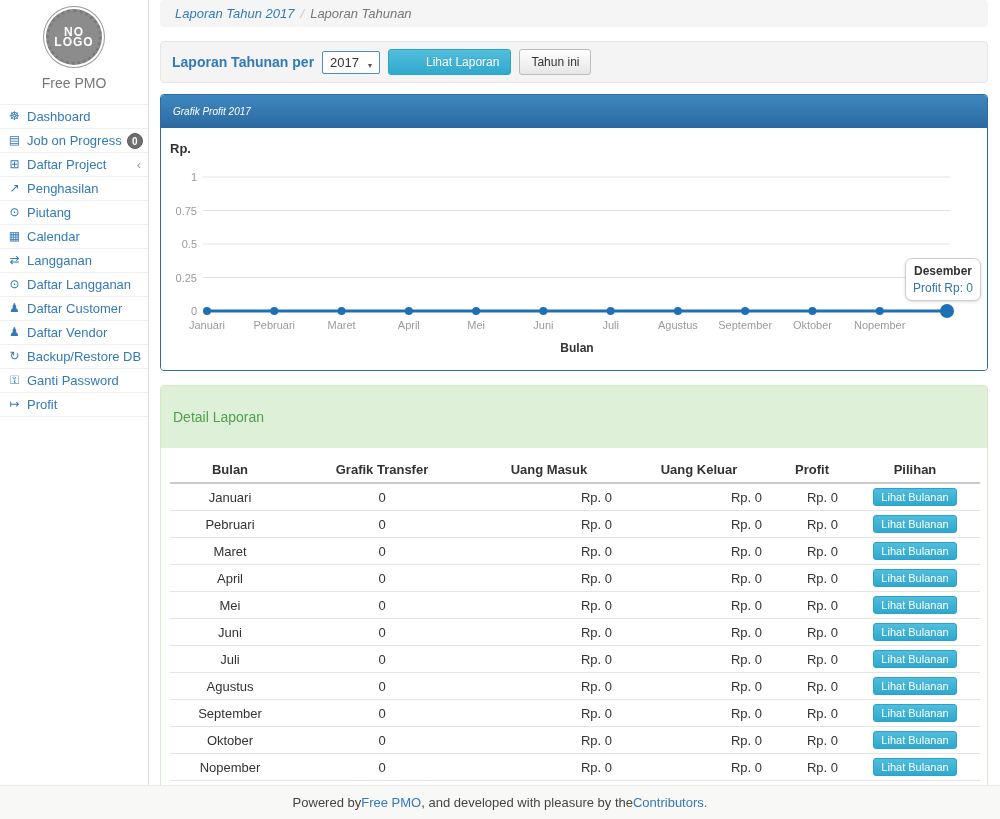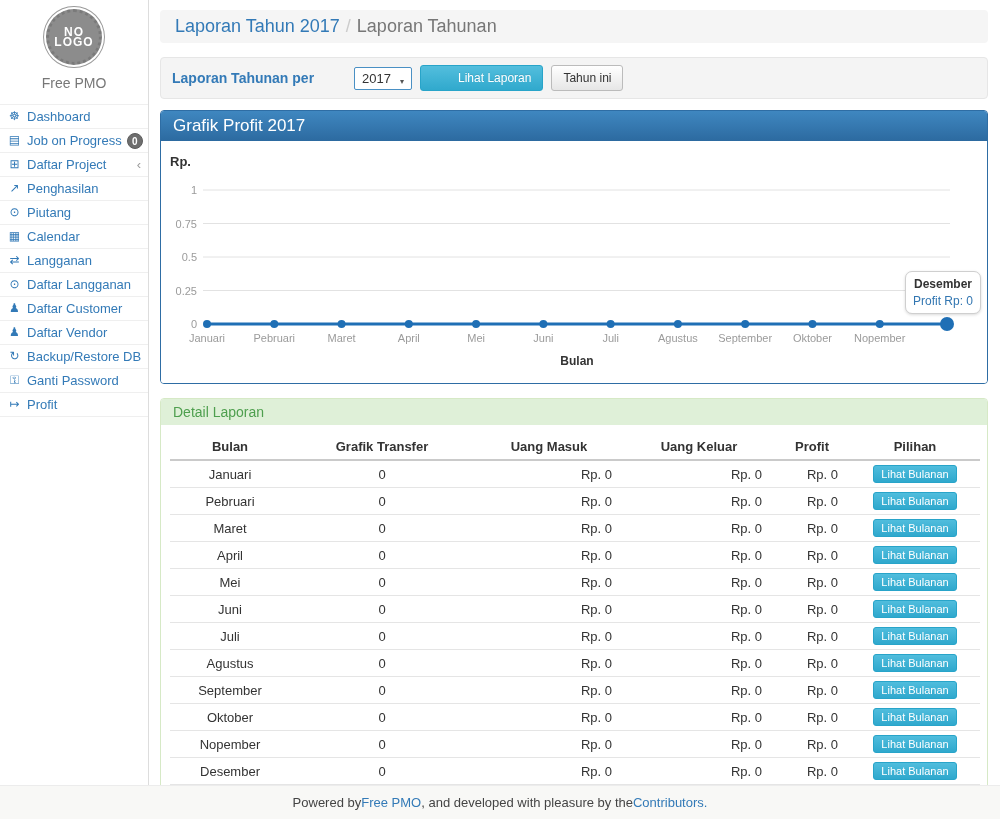--- a/index.html
+++ b/index.html
@@ -37,69 +37,69 @@
     margin-left:auto; background:#6e6e6e; color:#fff; font-size:10px; font-weight:bold;
     min-width:16px; height:16px; line-height:16px; text-align:center; border-radius:8px;
     border:1px solid #5d5d5d;
   }
   .side-chevron { margin-left:auto; color:#9a9a9a; font-size:13px; }
 
   
   .main { position:absolute; left:160px; top:0; width:828px; }
 
   .breadcrumb-bar {
-    margin-top:10px; background:#f5f5f5; border-radius:4px;
-    padding:6px 15px; font-size:18px; color:#777;
+    background:#f5f5f5; border-radius:4px;
+    padding:6px 15px; font-size:13px; color:#777;font-style:italic;
   }
   .breadcrumb-bar a, .link { color:#337ab7; text-decoration:none; cursor:pointer; }
   .crumb-sep { margin:0 6px; color:#ccc; }
 
   .well {
     margin-top:14px; background:#f4f4f4; border:1px solid #e6e6e6; border-radius:4px;
     padding:7px 11px; display:flex; align-items:center; gap:8px;
   }
   .well-label { font-size:14px; font-weight:bold; color:#337ab7; }
   .select-box {
     display:inline-flex; align-items:flex-end; gap:9px; background:#fff;
     border:1px solid #4a90c4; border-radius:2px; padding:3px 7px;
-    font-size:13px; color:#333; cursor:pointer;margin-left:32px;
+    font-size:13px; color:#333; cursor:pointer;
   }
   .caret { font-size:8px; color:#555; }
   .btn { display:inline-block; border-radius:3px; font-size:12px; padding:4px 11px; cursor:pointer; line-height:16px; }
   .btn-info {
     color:#fff; background:linear-gradient(#53bedd,#30a9cd);
     border:1px solid #28a4c9; text-shadow:0 -1px 0 rgba(0,0,0,.1);padding-left:37px;
   }
   .btn-default {
     color:#333; background:linear-gradient(#ffffff,#e6e6e6);
     border:1px solid #bbb;
   }
 
   
   .panel { border-radius:4px; }
   .chart-panel { margin-top:11px; border:1px solid #2e6da4; }
   .chart-heading {
     background:linear-gradient(#3f87c0,#2c6aa0); color:#fff;
-    padding:5px 12px; font-size:17px; border-radius:3px 3px 0 0;
+    padding:11px 12px; font-size:10px; border-radius:3px 3px 0 0;font-style:italic;
   }
   .chart-body { position:relative; height:242px; background:#fff; border-radius:0 0 3px 3px; }
   .y-axis-title { position:absolute; left:9px; top:13px; font-size:13px; font-weight:bold; color:#333; }
   .chart-canvas { position:absolute; left:0; top:0; width:826px; height:242px; }
   .chart-tooltip {
     position:absolute; left:744px; top:130px; min-width:64px; text-align:center;
     background:#fff; border:1px solid #cfcfcf; border-radius:7px; padding:5px 7px;
     box-shadow:0 1px 3px rgba(0,0,0,.15);
   }
   .tt-title { font-size:12px; font-weight:bold; color:#333; }
   .tt-value { font-size:12px; color:#3276b1; margin-top:3px; white-space:nowrap; }
 
   
   .detail-panel { margin-top:14px; border:1px solid #d6e9c6; }
   .detail-heading {
-    background:#dff0d8; color:#4e9f4e; padding:5px 12px; font-size:14px;
+    background:#dff0d8; color:#4e9f4e; padding:23px 12px; font-size:14px;
     border-radius:3px 3px 0 0;
   }
   .detail-body { background:#fff; padding:9px 9px 13px; border-radius:0 0 3px 3px; }
   table.report { width:810px; border-collapse:collapse; font-size:13px; }
   table.report th {
     padding:5px 6px; text-align:center; font-weight:bold;
     border-bottom:2px solid #cacaca;
   }
   table.report tbody td { padding:4px 6px; border-bottom:1px solid #e5e5e5; }
   table.report tfoot td { padding:6px; font-weight:bold; }

